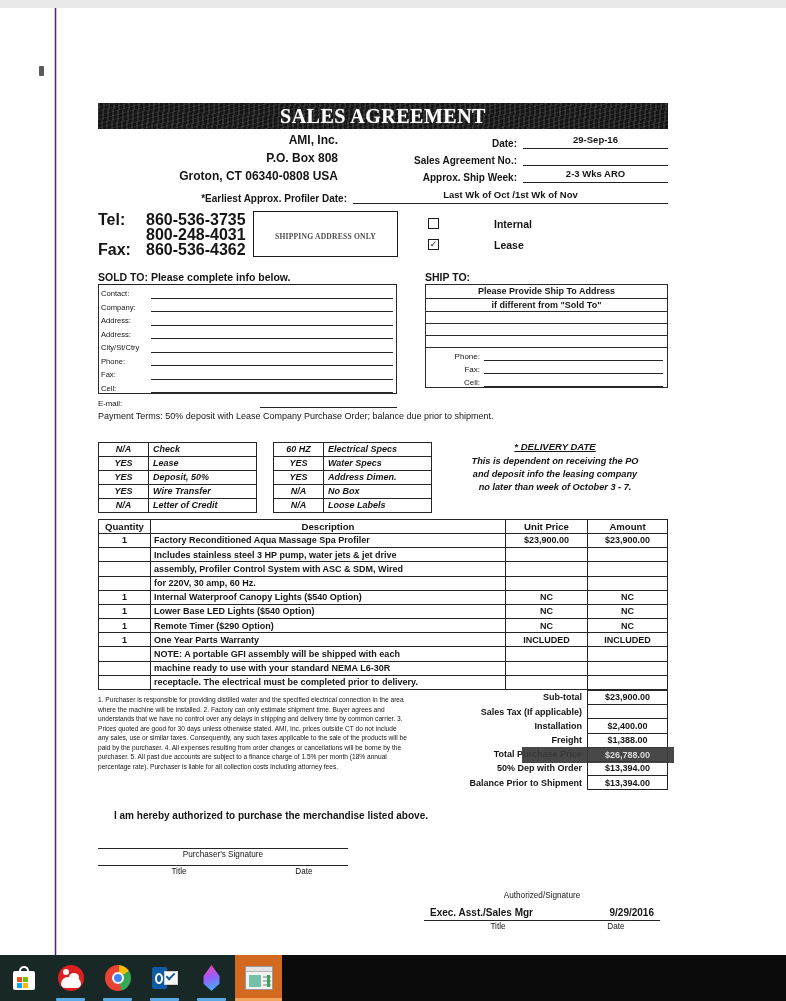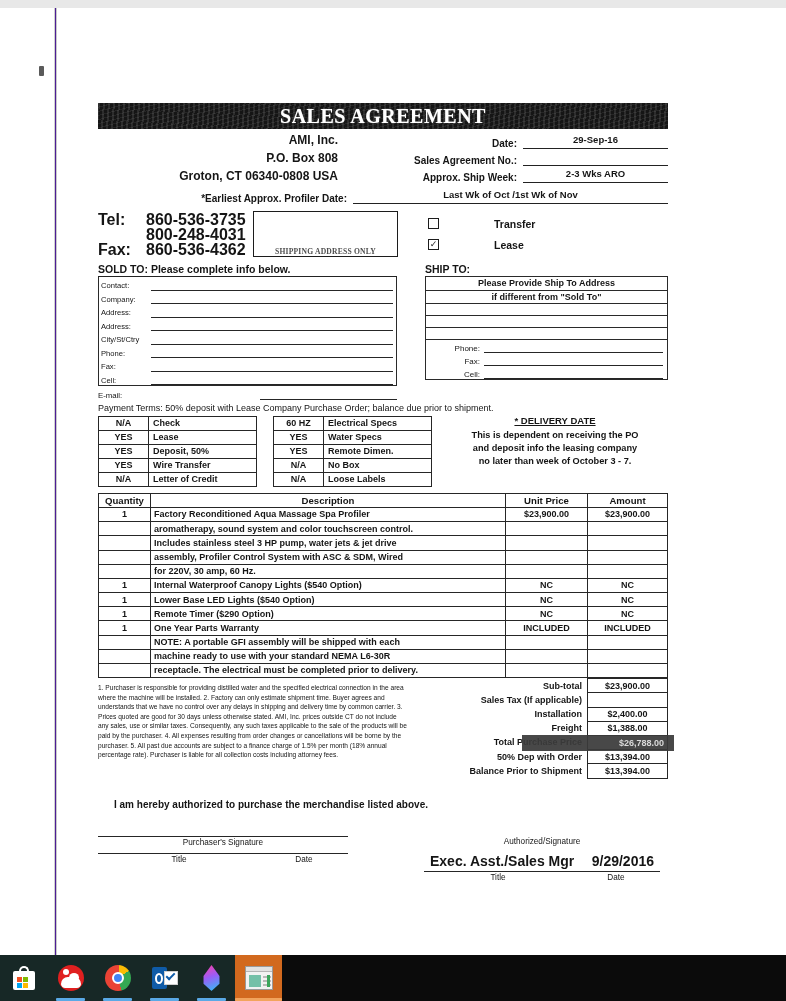--- a/index.html
+++ b/index.html
@@ -76,38 +76,38 @@
   .hdr-row.delivery { margin-top: 2px; }
   .hdr-row.delivery .hdr-lbl { width: 255px; }
 
   
   .contact-zone { display: flex; margin-top: 7px; }
   .tel-block { width: 155px; }
   .tel-line { display: flex; font-weight: bold; font-size: 16px; height: 15px; }
   .tel-line .k { width: 48px; }
   .ship-only-box {
     width: 145px; height: 46px; border: 1.3px solid #1c1c1c;
-    display: flex; align-items: flex-end; justify-content: center;
+    display: flex; align-items: center; justify-content: center;
     padding-top: 5px;
   }
   .ship-only-box span {
     font-family: "Liberation Serif", serif; font-size: 7.6px; font-weight: bold;
     color: #4e4e4e; filter: blur(.35px); letter-spacing: .2px;
   }
   .opt-block { margin-left: 30px; padding-top: 2px; }
   .opt-row { display: flex; align-items: center; height: 21px; }
   .cbx {
     width: 11px; height: 11px; border: 1.3px solid #1c1c1c; background: #fff;
     display: flex; align-items: center; justify-content: center;
     font-size: 9px; line-height: 1; color: #1c1c1c;
   }
   .opt-row .lab { margin-left: 55px; font-weight: bold; font-size: 10.5px; }
 
   
-  .st-row { display: flex; margin-top: 6px; gap: 20px; }
+  .st-row { display: flex; margin-top: 14px; gap: 20px; }
   .st-left { width: 310px; }
   .st-right { width: 252px; margin-left: 8px; }
   .st-head { font-weight: bold; font-size: 10.5px; padding-bottom: 1px; }
   .st-left .st-head { border-bottom: 1.3px solid #222; }
   .sold-grid { border: 1px solid #2a2a2a; border-top: none; }
   .sold-line { display: flex; align-items: flex-end; height: 13.5px; }
   .sold-line .k { width: 52px; font-size: 7.6px; padding-left: 2px; }
   .sold-line .v { flex: 1; border-bottom: 1.2px solid #262626; height: 11px; margin-right: 3px; }
   .email-line { display: flex; align-items: flex-end; height: 14px; }
   .email-line .k { width: 52px; font-size: 7.8px; }
@@ -120,21 +120,21 @@
   }
   .ship-blank { height: 12px; border-bottom: 1.2px solid #2a2a2a; }
   .ship-f { display: flex; align-items: flex-end; height: 13px; }
   .ship-f .k { width: 58px; text-align: right; font-size: 8px; padding-right: 4px; }
   .ship-f .v { flex: 1; border-bottom: 1.2px solid #262626; height: 10px; margin-right: 4px; }
 
   
   .pay-terms { font-weight: normal; font-size: 9px; margin-top: 3px; }
 
   
-  .specs-zone { display: flex; margin-top: 2px; }
+  .specs-zone { display: flex; margin-top: 20px; font-style: italic; }
   .spec-tbl { border-collapse: collapse; }
   .spec-tbl td { border: 1.1px solid #262626; height: 14px; font-size: 9px; }
   .spec-tbl td.v { width: 50px; text-align: center; font-weight: bold; }
   .spec-tbl td.n { width: 108px; padding-left: 4px; font-weight: bold; border-left: none; }
   .spec-gap { width: 16px; }
   .delivery-note { flex: 1; padding-left: 10px; text-align: center; }
   .delivery-note .dn-title {
     font-weight: bold; font-size: 9.5px; text-decoration: underline; padding-bottom: 2px;
   }
   .delivery-note .dn-body { font-weight: bold; font-size: 9.2px; line-height: 1.45; }
@@ -159,32 +159,32 @@
   table.tot td.lbl { text-align: right; font-weight: bold; padding-right: 5px; border: none; }
   table.tot td.val {
     width: 80px; text-align: center; font-weight: bold;
     border: 1.1px solid #262626;
   }
   tr.redacted td.lbl, tr.redacted td.val { position: relative; }
   .redact-bar {
     position: absolute; left: -66px; top: -1px; width: 152px; height: 16px;
     background: #3b3b3b; opacity: .93;
     display: flex; align-items: center; justify-content: flex-end;
-    padding-right: 10px;
+    padding-right: 24px;
   }
   .redact-bar span { color: #d8d8d8; font-weight: bold; font-size: 9px; filter: blur(.25px); }
 
   
   .auth-line { font-weight: bold; font-size: 10px; margin-top: 20px; padding-left: 16px; }
   .sig-zone { display: flex; margin-top: 26px; }
   .sig-left { width: 250px; }
-  .sig-right { width: 236px; margin-left: 76px; }
+  .sig-right { width: 236px; margin-left: 76px; margin-top: 42px; }
   .sig-rule { border-top: 1.4px solid #262626; }
   .sig-cap { text-align: center; font-size: 8.2px; padding: 1px 0 6px; }
-  .sig-filled { display: flex; justify-content: space-between; font-size: 14px; font-weight: bold; padding: 1px 6px 1px; }
+  .sig-filled { display: flex; justify-content: space-between; font-size: 10px; font-weight: bold; padding: 1px 6px 1px; }
   .sig-two { display: flex; }
   .sig-two .a { flex: 1; text-align: center; font-size: 8.2px; padding-top: 1px; }
   .sig-two .b { width: 88px; text-align: center; font-size: 8.2px; padding-top: 1px; }
 
   
   .taskbar {
     position: absolute; left: 0; bottom: 0; width: 786px; height: 46px;
     background: #172826;
   }
   .tb-items { display: flex; height: 46px; align-items: stretch; }
@@ -357,21 +357,21 @@
             <span class="k">Fax:</span>
             <span>860-536-4362</span>
           </div>
         </div>
         <div class="ship-only-box">
           <span>SHIPPING ADDRESS ONLY</span>
         </div>
         <div class="opt-block">
           <div class="opt-row">
             <span class="cbx"></span>
-            <span class="lab">Transfer</span>
+            <span class="lab">Internal</span>
           </div>
           <div class="opt-row">
             <span class="cbx">✓</span>
             <span class="lab">Lease</span>
           </div>
         </div>
       </div>
 
       <div class="st-row">
         <div class="st-left">
@@ -475,21 +475,21 @@
             <tr>
               <td class="v">60 HZ</td>
               <td class="n">Electrical Specs</td>
             </tr>
             <tr>
               <td class="v">YES</td>
               <td class="n">Water Specs</td>
             </tr>
             <tr>
               <td class="v">YES</td>
-              <td class="n">Remote Dimen.</td>
+              <td class="n">Address Dimen.</td>
             </tr>
             <tr>
               <td class="v">N/A</td>
               <td class="n">No Box</td>
             </tr>
             <tr>
               <td class="v">N/A</td>
               <td class="n">Loose Labels</td>
             </tr>
           </tbody>
@@ -511,26 +511,20 @@
             <th class="c-unit">Unit Price</th>
             <th class="c-amt">Amount</th>
           </tr>
         </thead>
         <tbody>
           <tr>
             <td class="c-qty">1</td>
             <td class="c-desc">Factory Reconditioned Aqua Massage Spa Profiler</td>
             <td class="c-unit">$23,900.00</td>
             <td class="c-amt">$23,900.00</td>
-          </tr>
-          <tr>
-            <td class="c-qty"></td>
-            <td class="c-desc">aromatherapy, sound system and color touchscreen control.</td>
-            <td class="c-unit"></td>
-            <td class="c-amt"></td>
           </tr>
           <tr>
             <td class="c-qty"></td>
             <td class="c-desc">Includes stainless steel 3 HP pump, water jets &amp; jet drive</td>
             <td class="c-unit"></td>
             <td class="c-amt"></td>
           </tr>
           <tr>
             <td class="c-qty"></td>
             <td class="c-desc">assembly, Profiler Control System with ASC &amp; SDM, Wired</td>

